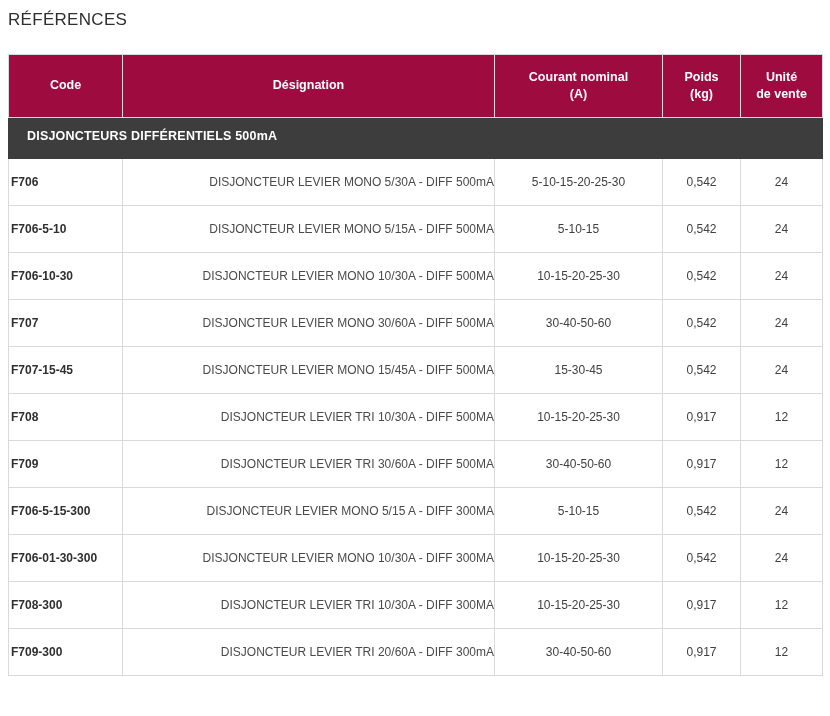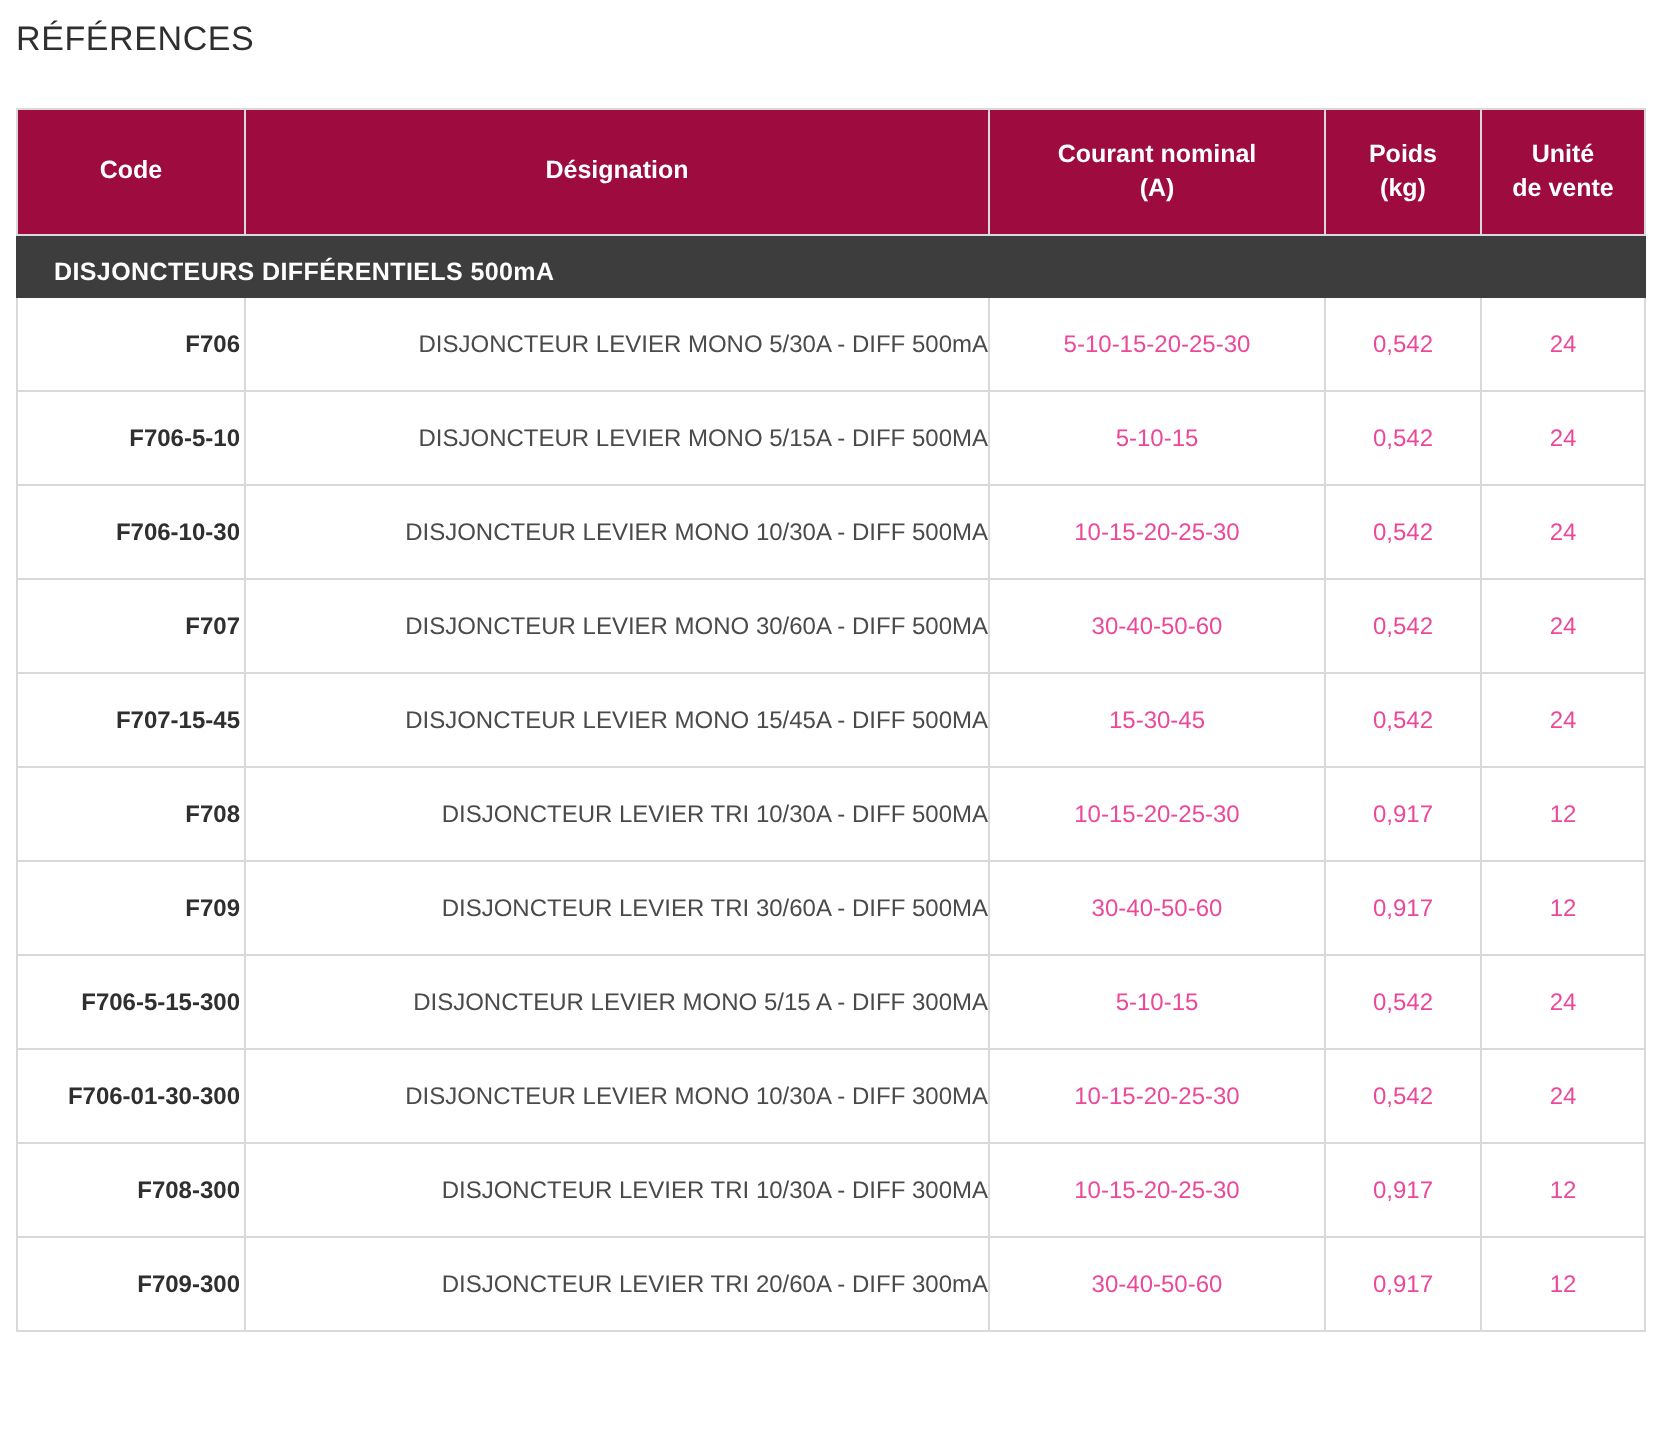--- a/index.html
+++ b/index.html
@@ -52,43 +52,43 @@
   .col-desig   { width: 372px; }
   .col-courant { width: 168px; }
   .col-poids   { width: 78px; }
   .col-unite   { width: 82px; }
 
   tr.section-row td {
     background: #3d3d3d;
     color: #ffffff;
     font-size: 12.5px;
     font-weight: bold;
-    padding: 11px 0 5px 18px;
+    padding: 11px 0 15px 18px;
     letter-spacing: 0.2px;
     border: 1px solid #3d3d3d;
   }
   td.cell-code {
-    text-align: right;
+    text-align: left;
     font-size: 12px;
     font-weight: bold;
     color: #2f2f2f;
     padding: 16px 2px;
   }
   td.cell-desig {
     text-align: right;
     font-size: 12px;
     color: #4a4a4a;
     padding: 16px 0 16px 10px;
   }
   td.cell-courant,
   td.cell-poids,
   td.cell-unite {
     text-align: center;
     font-size: 12px;
-    color: #ec4899;
+    color: #404040;
     padding: 16px 2px;
   }
   .hdr-line2 { display: block; }
 </style>
 </head>
 <body>
 
 <div class="page">
 
   <h1 class="page-title">RÉFÉRENCES</h1>

